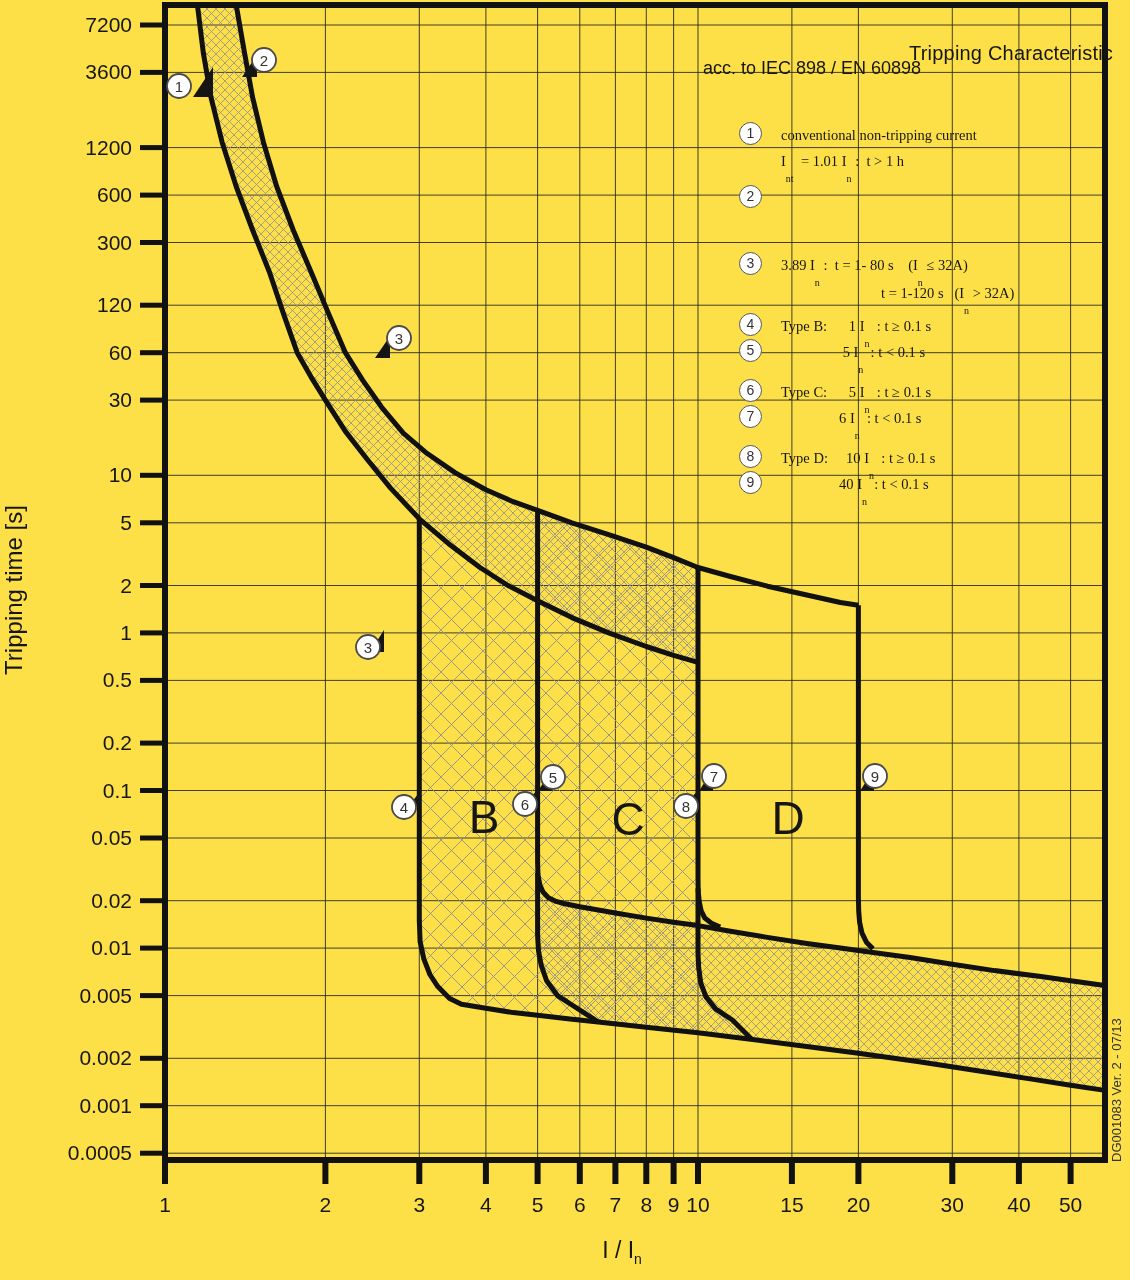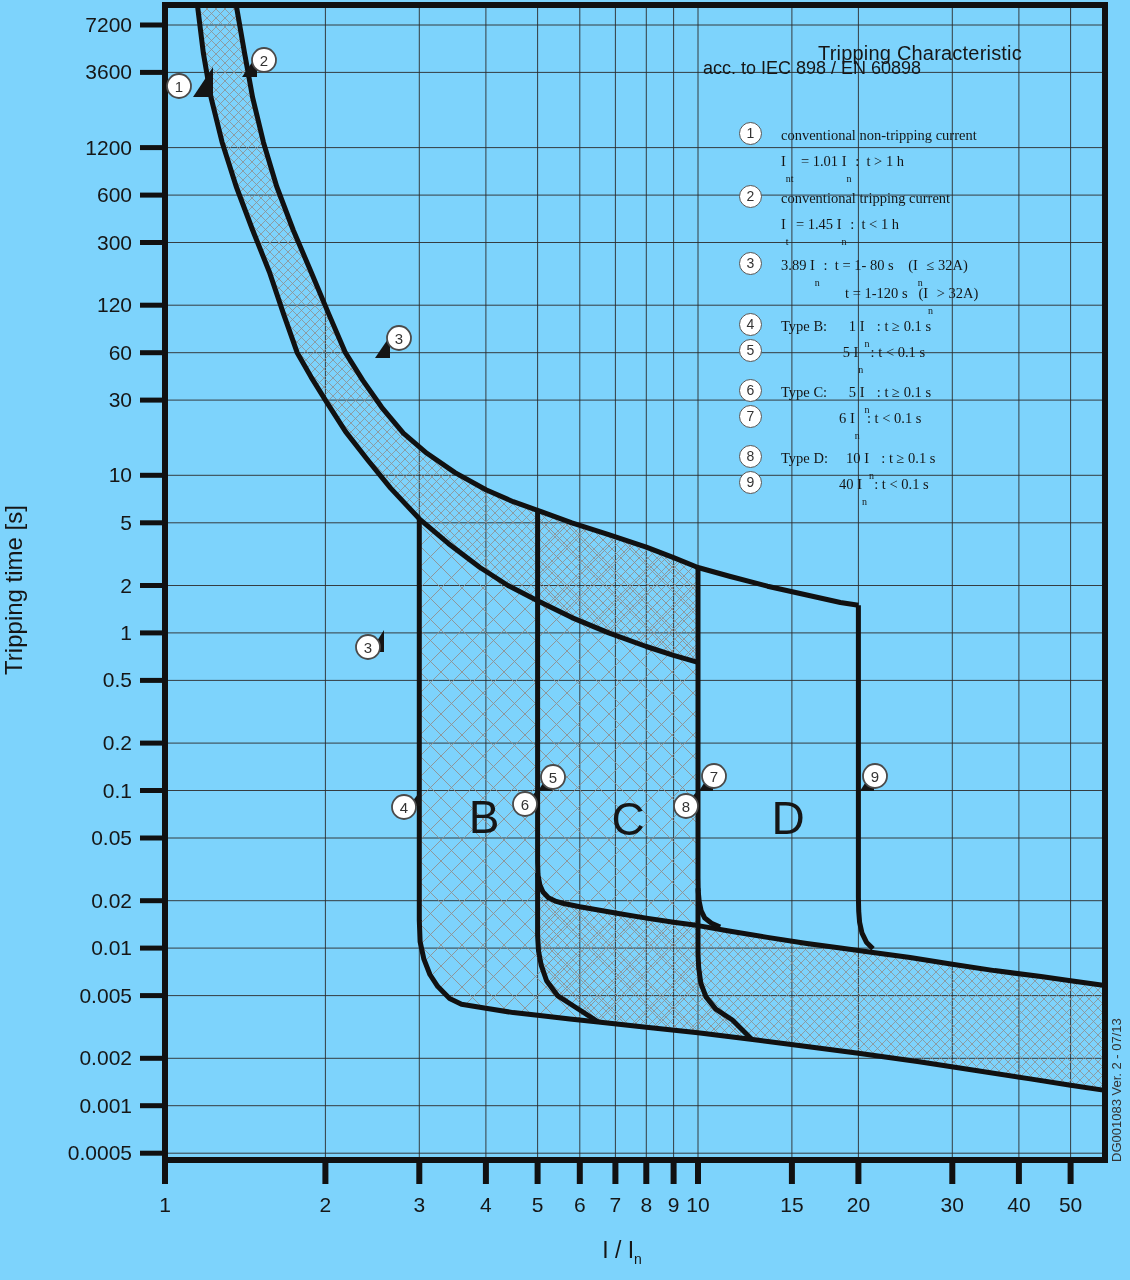--- a/index.html
+++ b/index.html
@@ -1,23 +1,23 @@
 <!DOCTYPE html>
 <html><head>
 <meta charset="utf-8">
 <style>
   html,body{margin:0;padding:0;background:#ffffff;}
   #stage{
-    position:relative;width:1130px;height:1280px;background:#7dd3fc;overflow:hidden;
+    position:relative;width:1130px;height:1280px;background:#fde047;overflow:hidden;
     font-family:"Liberation Sans", sans-serif;color:#1a1a1a;
   }
   #chart-svg{position:absolute;left:0;top:0;}
   
   #legend{position:absolute;left:703px;top:0;width:402px;height:520px;}
-  .lg-title{position:absolute;left:16px;top:42px;width:100%;text-align:center;
+  .lg-title{position:absolute;left:8px;top:42px;width:100%;text-align:right;
             font-size:20px;letter-spacing:.2px;color:#161616;}
   .lg-sub{position:absolute;left:0;top:58px;width:100%;text-align:left;
           font-size:18px;color:#161616;}
   .lg-row{position:absolute;left:0;display:flex;align-items:flex-start;}
   .lg-num{flex:0 0 auto;width:23px;height:23px;margin-left:36px;margin-right:19px;margin-top:0;
           border:1.6px solid #555;border-radius:50%;box-sizing:border-box;
           font-size:14px;line-height:20px;text-align:center;color:#333;background:#fff;}
   .lg-lines{flex:1 1 auto;font-family:Liberation Serif, serif;}
   .lg-line{white-space:pre;font-size:14.5px;line-height:26px;color:#161616;}
   .sub{font-size:10px;position:relative;top:16px;}
@@ -247,30 +247,26 @@
 
   <div class="lg-row" style="top: 122px;">
         <span class="lg-num">1</span>
         <div class="lg-lines">
           <div class="lg-line"><span>conventional non-tripping current</span></div>
           <div class="lg-line"><span>I</span><span class="sub">nt</span><span>  = 1.01 I</span><span class="sub">n</span><span> :  t &gt; 1 h</span></div>
         </div>
       </div>
       <div class="lg-row" style="top: 185px;">
         <span class="lg-num">2</span>
-        <div class="lg-lines">
-          <div class="lg-line"><span>conventional tripping current</span></div>
-          <div class="lg-line"><span>I</span><span class="sub">t</span><span>  = 1.45 I</span><span class="sub">n</span><span> :  t &lt; 1 h</span></div>
-        </div>
       </div>
       <div class="lg-row" style="top: 252px;">
         <span class="lg-num">3</span>
         <div class="lg-lines">
           <div class="lg-line"><span>3.89 I</span><span class="sub">n</span><span> :  t = 1- 80 s    (I</span><span class="sub">n</span><span> ≤ 32A)</span></div>
-          <div class="lg-line" style="margin-left: 64px;"><span>t = 1-120 s   (I</span><span class="sub">n</span><span> &gt; 32A)</span></div>
+          <div class="lg-line" style="margin-left: 100px;"><span>t = 1-120 s   (I</span><span class="sub">n</span><span> &gt; 32A)</span></div>
         </div>
       </div>
       <div class="lg-row" style="top: 313px;">
         <span class="lg-num">4</span>
         <div class="lg-lines">
           <div class="lg-line"><span>Type B:      1 I</span><span class="sub">n</span><span>  : t ≥ 0.1 s</span></div>
         </div>
       </div>
       <div class="lg-row" style="top: 339px;">
         <span class="lg-num">5</span>

